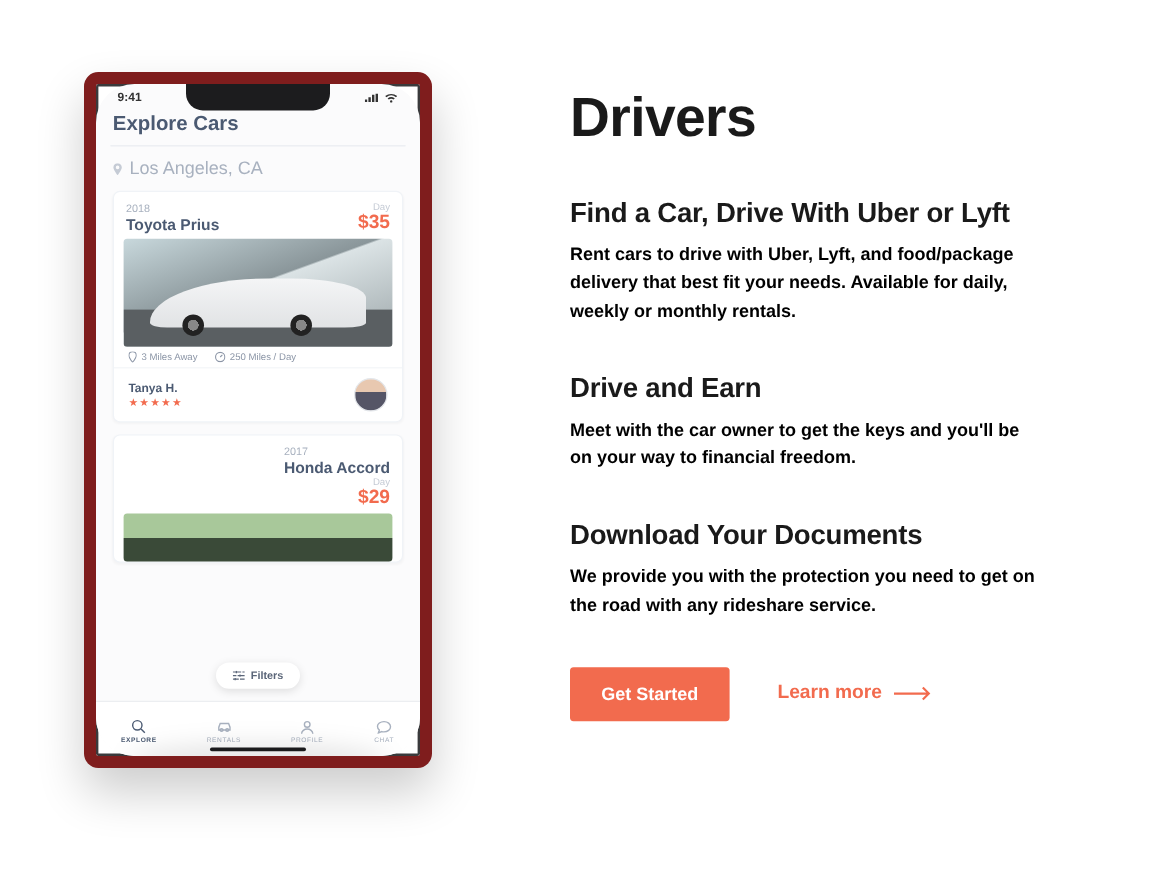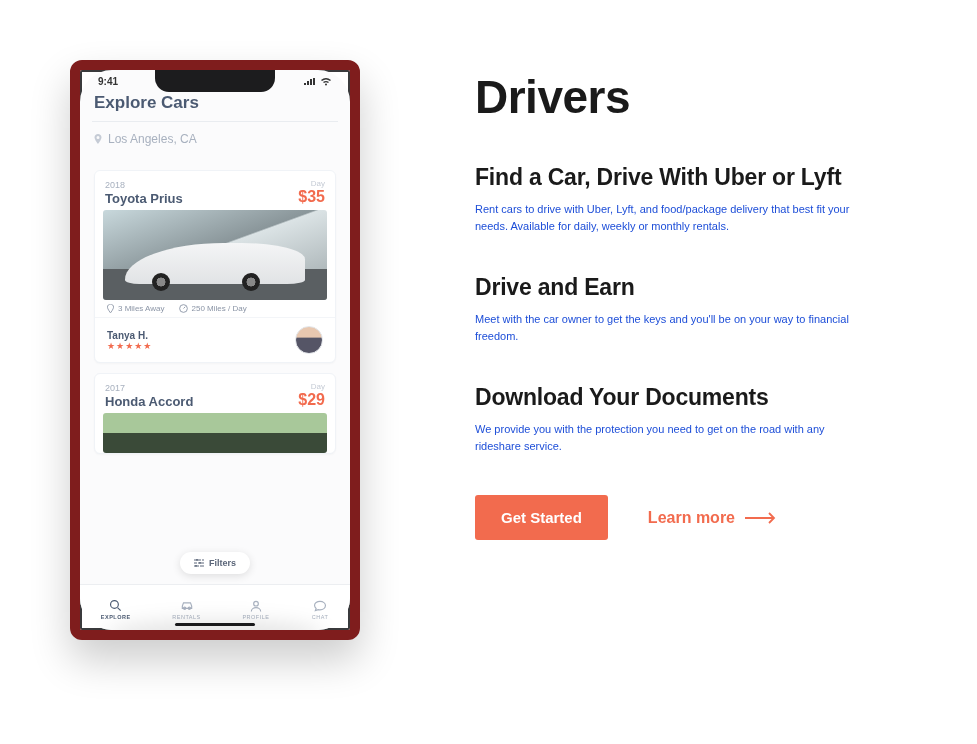--- a/index.html
+++ b/index.html
@@ -9,53 +9,53 @@
 
     .phone { width:290px; height:580px; border:10px solid #7f1d1d; border-radius:12px; background:#fff; position:relative; box-shadow:0 20px 40px rgba(0,0,0,.2), inset 0 0 0 2px #3a3a3c; overflow:hidden;}
     .phone::after{content:"";position:absolute;bottom:-20px;left:10%;width:80%;height:30px;border-radius:50%;background:rgba(0,0,0,.1);filter:blur(10px);}
     .notch { position:absolute; top:0; left:50%; transform:translateX(-50%); width:120px; height:22px; background:#1c1c1e; border-bottom-left-radius:14px; border-bottom-right-radius:14px; z-index:5;}
     .screen { position:absolute; inset:0; background:#fbfbfc; overflow:hidden; border-radius:32px;}
     .status { display:flex; justify-content:space-between; align-items:center; padding:6px 18px 0; font-size:10px; font-weight:600; color:#333;}
     .sig{display:flex;gap:4px;align-items:center;}
     .app { padding:6px 14px 0;}
     .page-title { color:#4b5a72; font-size:17px; font-weight:600; margin-bottom:8px;}
     .divider{height:1px;background:#e9ecf0;margin:0 -2px 10px;}
-    .loc{display:flex;align-items:center;gap:6px;font-size:12px;color:#a8b1bf;margin-bottom:24px;}
+    .loc{display:flex;align-items:center;gap:6px;font-size:15px;color:#a8b1bf;margin-bottom:10px;}
     .card { background:#fff; border:1px solid #f0f3f7; border-radius:6px; margin-bottom:10px; box-shadow:0 1px 2px rgba(0,0,0,.03);}
     .card-head { display:flex; justify-content:space-between; padding:8px 10px 4px; align-items:flex-end;}
     .yr{font-size:9px;color:#a8b1bf;}
     .ttl{font-size:13px;font-weight:600;color:#4b5a72;margin-top:1px;}
     .daylbl{font-size:8px;color:#c5cbd5;text-align:right;}
     .price{font-size:16px;font-weight:700;color:#f26b4e;text-align:right;}
     .carimg{height:90px;margin:0 8px;border-radius:3px;background:linear-gradient(160deg,#c8d8dc 0%,#8a969a 45%, #dbe3e5 46%, #9ba5a8 100%);position:relative;overflow:hidden;}
     .carimg::before{content:"";position:absolute;bottom:0;left:0;right:0;height:35%;background:#5a5f62;}
     .carbody{position:absolute;bottom:18%;left:10%;width:80%;height:45%;background:linear-gradient(180deg,#f4f5f6,#e1e3e5);border-radius:55% 35% 10% 8% / 90% 40% 10% 10%;}
     .wheel{position:absolute;bottom:10%;width:18px;height:18px;border-radius:50%;background:radial-gradient(circle,#888 35%,#222 36%);}
     .wheel.w1{left:22%;} .wheel.w2{left:62%;}
     .meta{display:flex;gap:14px;padding:4px 12px;font-size:8px;color:#8b95a6;align-items:center;}
     .meta span{display:flex;align-items:center;gap:4px;}
     .owner{display:flex;justify-content:space-between;align-items:center;padding:8px 12px;border-top:1px solid #f3f5f8;}
     .oname{font-size:10px;font-weight:600;color:#4b5a72;}
     .stars{color:#f26b4e;font-size:9px;letter-spacing:1px;}
     .avatar{width:28px;height:28px;border-radius:50%;background:linear-gradient(180deg,#e8c8b0 40%,#556 41%);border:1px solid #e3e6ea;}
-    .card2-head{display:flex;justify-content:space-between;padding:8px 10px 4px;align-items:flex-end;}
+    .card2-head{display:flex;justify-content:space-between;padding:8px 10px 4px;align-items:flex-end;flex-direction:column;}
     .car2{height:40px;margin:0 8px;background:linear-gradient(180deg,#a8c89a 50%,#3a4a38 51%);border-radius:3px;}
     .filters{position:absolute;left:50%;transform:translateX(-50%);bottom:56px;background:#fff;padding:6px 14px;border-radius:16px;font-size:9px;font-weight:600;color:#5a6578;box-shadow:0 2px 8px rgba(0,0,0,.12);display:flex;align-items:center;gap:5px;}
     .tabbar{position:absolute;bottom:0;left:0;right:0;height:46px;background:#fff;border-top:1px solid #eceef1;display:flex;justify-content:space-around;align-items:center;padding-top:4px;}
     .tab{display:flex;flex-direction:column;align-items:center;gap:1px;}
     .tab-icon{width:18px;height:14px;stroke:#a8b1bf;fill:none;stroke-width:1.5;}
     .tab.active .tab-icon{stroke:#4b5a72;}
     .tab-lbl{font-size:5.5px;letter-spacing:.5px;color:#a8b1bf;text-transform:uppercase;}
     .tab.active .tab-lbl{color:#4b5a72;font-weight:600;}
     .home-ind{position:absolute;bottom:4px;left:50%;transform:translateX(-50%);width:80px;height:3px;border-radius:2px;background:#1c1c1e;}
 
     .heading{font-size:46px;font-weight:800;color:#1a1a1a;margin-bottom:40px;letter-spacing:-.5px;}
     .sec{margin-bottom:28px;}
     .subh{font-size:23px;font-weight:700;color:#1a1a1a;margin-bottom:10px;letter-spacing:-.2px;margin-top:39px;}
-    .bod{font-size:11px;line-height:1.55;color:#1d4ed8;max-width:390px;}
+    .bod{font-size:15px;line-height:1.55;color:#000000;max-width:390px;font-weight:bold;}
     .actions{display:flex;align-items:center;gap:40px;margin-top:40px;}
     .cta{background:#f26b4e;color:#fff;border:none;padding:14px 26px;font-size:15px;font-weight:600;border-radius:3px;cursor:pointer;}
     .learn{color:#f26b4e;font-size:16px;font-weight:600;display:flex;align-items:center;gap:10px;cursor:pointer;}
     .arrow{width:32px;height:12px;}
   </style>
 </head>
 <body>
 
 <div class="phone-col">
   <div class="phone">

